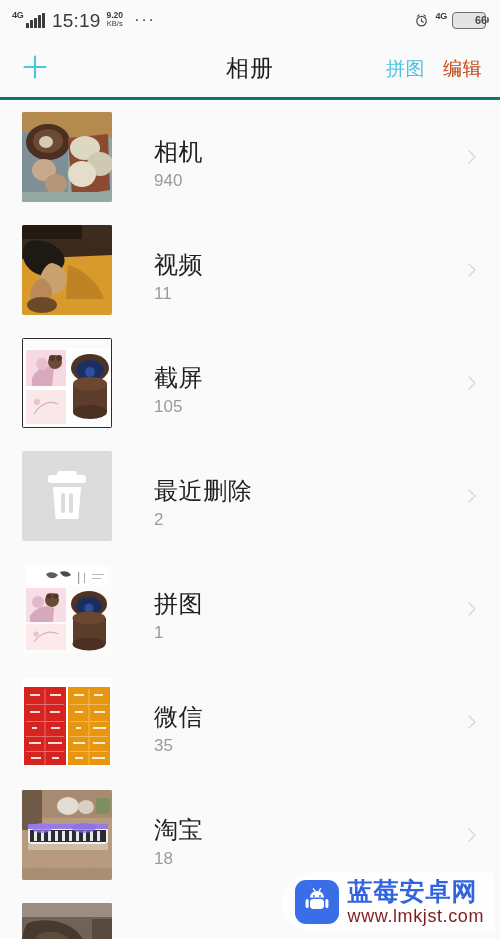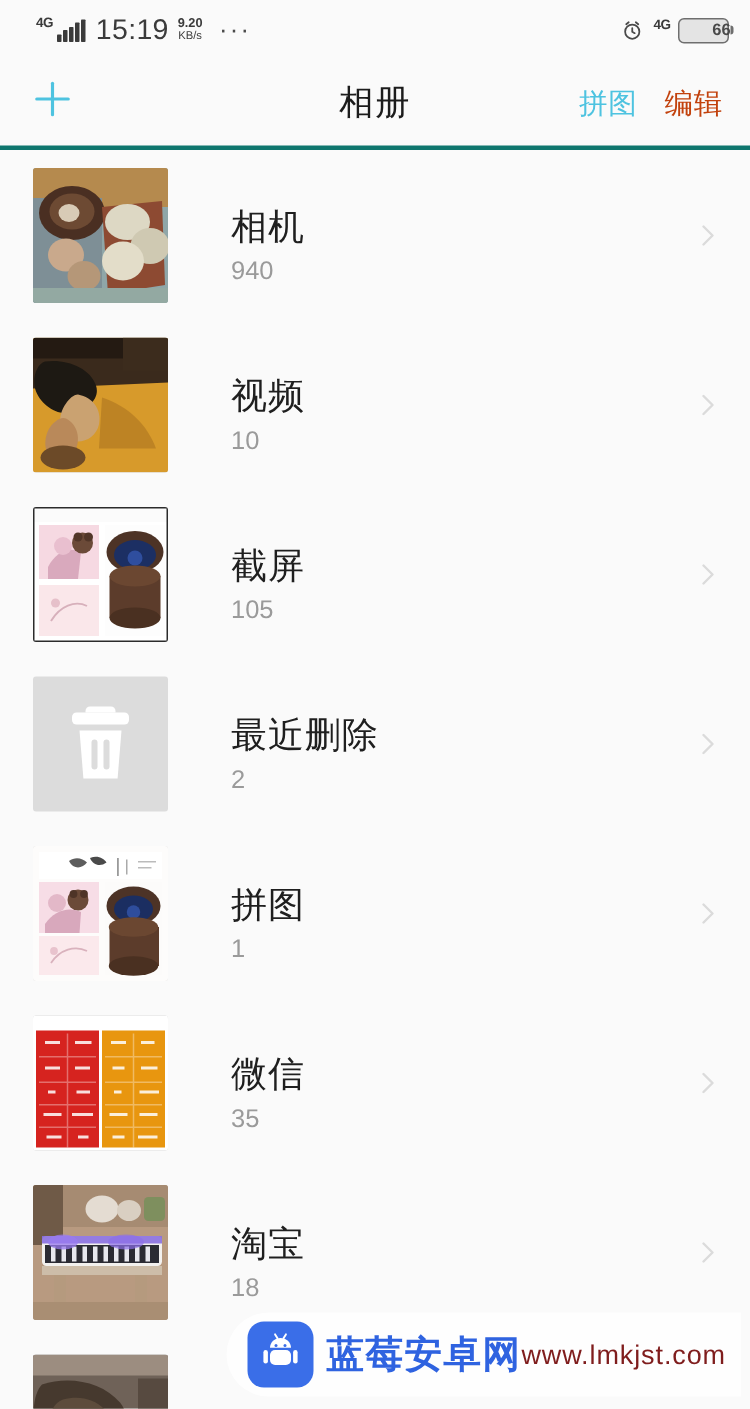--- a/index.html
+++ b/index.html
@@ -14,21 +14,21 @@
     font-family: "Liberation Sans", "DejaVu Sans", sans-serif;
     -webkit-font-smoothing: antialiased;
   }
 
   
   .statusbar {
     height: 40px;
     display: flex;
     align-items: center;
     justify-content: space-between;
-    padding: 0 14px 0 24px;
+    padding: 0 14px 0 12px;
     box-sizing: border-box;
     background: #fafafa;
     color: #3b3b3b;
   }
   .sb-left, .sb-right {
     display: flex;
     align-items: center;
   }
   .sb-left { gap: 7px; }
   .sb-right { gap: 7px; }
@@ -226,21 +226,21 @@
   .wm-logo {
     width: 44px;
     height: 44px;
     flex: 0 0 44px;
     border-radius: 11px;
     background: #3a6ee8;
     display: flex;
     align-items: center;
     justify-content: center;
   }
-  .wm-text { display: flex; flex-direction: row; line-height: 1; }
+  .wm-text { display: flex; flex-direction: column; line-height: 1; }
   .wm-cn {
     font-size: 25px;
     font-weight: bold;
     color: #2f63e0;
     letter-spacing: 1px;
   }
   .wm-url {
     font-size: 18px;
     color: #7f1d1d;
     letter-spacing: 0.6px;
@@ -339,21 +339,21 @@
         <path d="M8 16c14-2 30 4 34 16 3 9-6 16-14 18-10 3-22-4-26-14-3-8 0-18 6-20z" fill="#1d1913"></path>
         <path d="M30 38c10 2 16 10 14 20-2 9-12 14-20 10-7-4-8-16-2-24 2-3 5-6 8-6z" fill="#caa271"></path>
         <path d="M22 54c8 4 10 14 6 22-3 6-12 8-17 3-5-6-3-18 4-23 2-2 5-3 7-2z" fill="#b9895a"></path>
         <ellipse cx="20" cy="80" rx="15" ry="8" fill="#6c4a28"></ellipse>
         <path d="M46 40c18 6 30 18 36 34H44z" fill="#a8711f" opacity="0.55"></path>
         <rect x="60" y="0" width="30" height="22" fill="#3c2c1d"></rect>
       </svg>
     </div>
     <div class="row-text">
       <div class="row-label">视频</div>
-      <div class="row-count">10</div>
+      <div class="row-count">11</div>
     </div>
     <span class="chevron">
       <svg viewBox="0 0 20 20" fill="none" stroke="#c2c2c2" stroke-width="1.6" stroke-linecap="round" stroke-linejoin="round">
           <path d="M7 4l6 6-6 6"></path>
         </svg>
     </span>
   </div>
 
   <div class="album-row">
     <div class="thumb">

